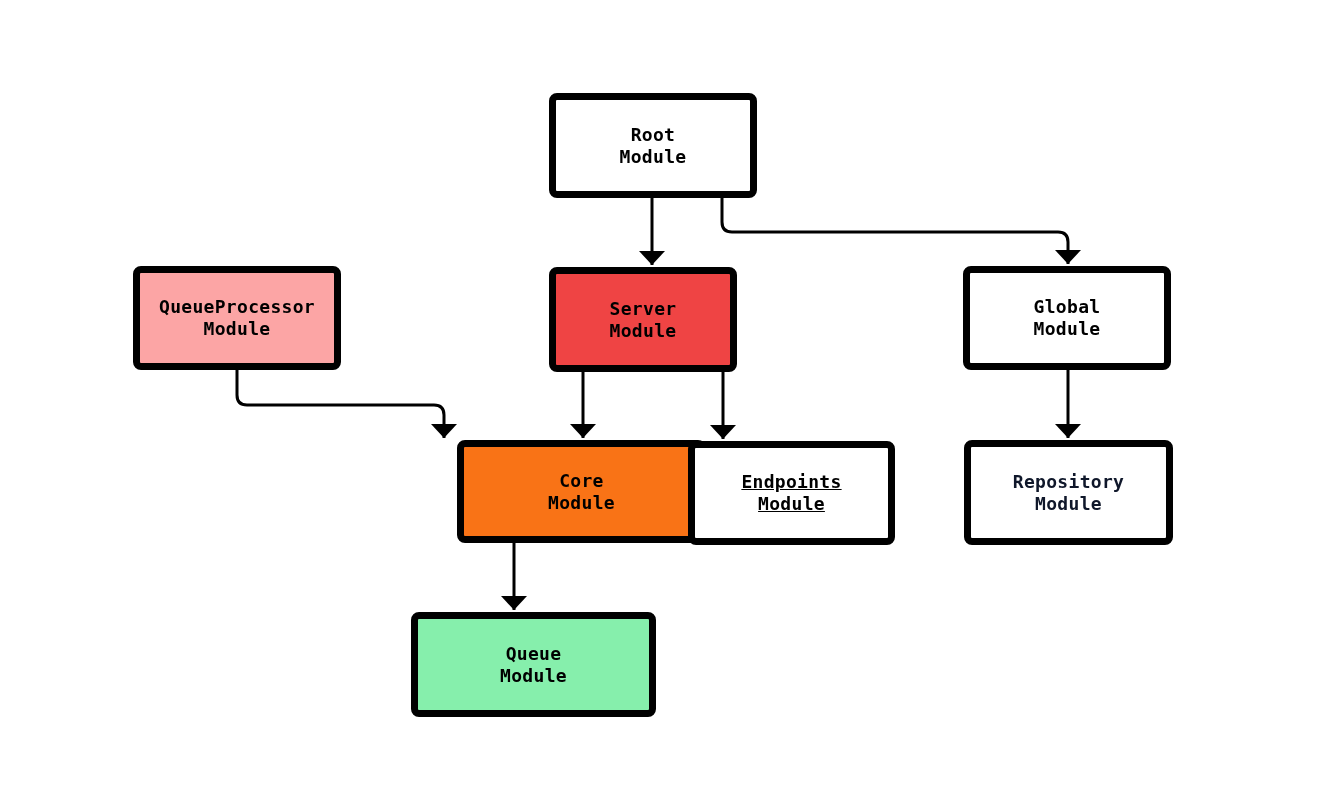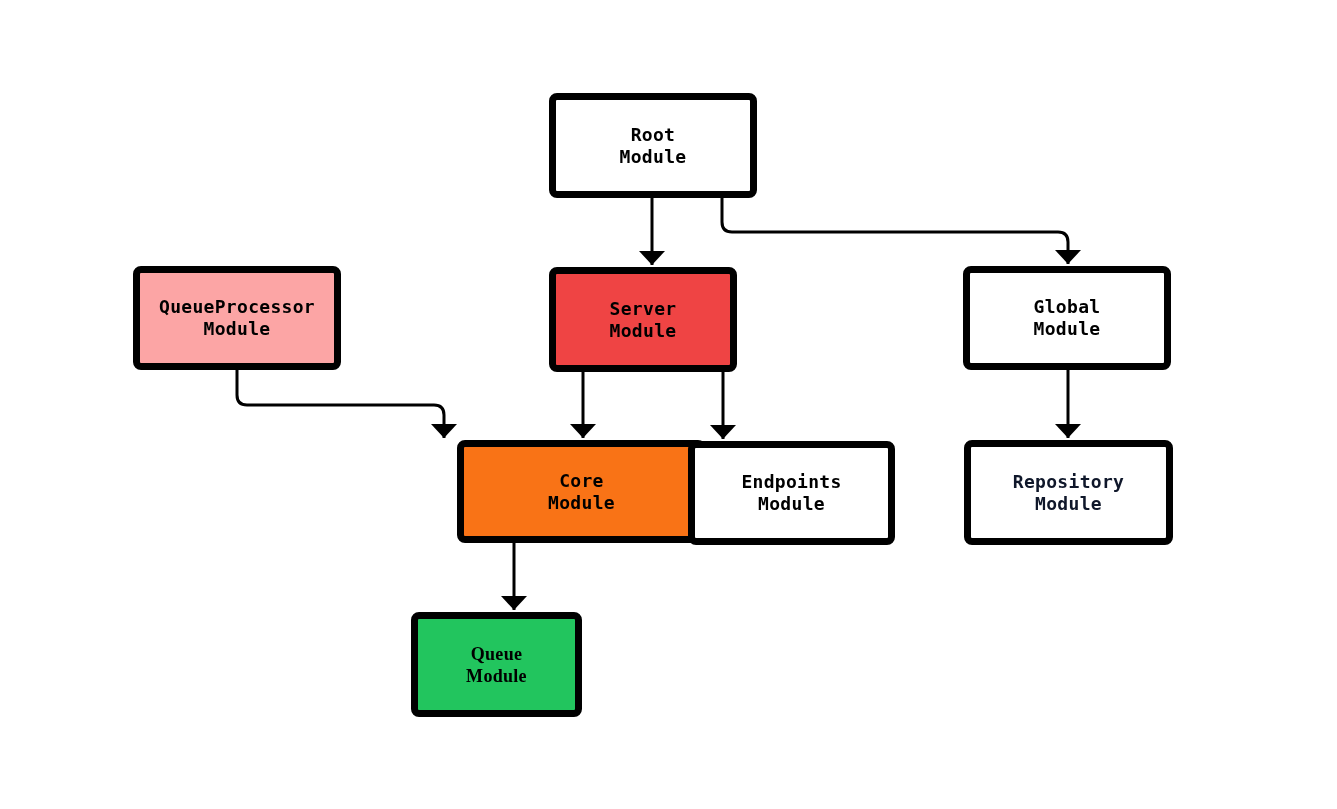--- a/index.html
+++ b/index.html
@@ -80,26 +80,26 @@
 Module</span>
       </div>
       <div class="node" style="left: 963px; top: 266px; width: 208px; height: 104px; background: rgb(255, 255, 255); border-color: rgb(0, 0, 0);">
         <span class="node-label" style="color: rgb(0, 0, 0);">Global
 Module</span>
       </div>
       <div class="node" style="left: 411px; top: 440px; width: 249px; height: 103px; background: #f97316; border-color: rgb(0, 0, 0); margin-left: 46px;">
         <span class="node-label" style="color: rgb(0, 0, 0);">Core
 Module</span>
       </div>
-      <div class="node" style="left: 688px; top: 441px; width: 207px; height: 104px; background: rgb(255, 255, 255); border-color: rgb(0, 0, 0);">
+      <div class="node" style="left: 688px; top: 441px; width: 207px; height: 104px; background: rgb(255, 255, 255); border-color: rgb(0, 0, 0); text-decoration: underline;">
         <span class="node-label" style="color: rgb(0, 0, 0);">Endpoints
 Module</span>
       </div>
       <div class="node" style="left: 964px; top: 440px; width: 209px; height: 105px; background: rgb(255, 255, 255); border-color: rgb(0, 0, 0);">
         <span class="node-label" style="color: #0f172a;">Repository
 Module</span>
       </div>
-      <div class="node" style="left: 411px; top: 612px; width: 171px; height: 105px; background: #22c55e; border-color: rgb(0, 0, 0); font-family: Liberation Serif, serif;">
+      <div class="node" style="left: 411px; top: 612px; width: 245px; height: 105px; background: #86efac; border-color: rgb(0, 0, 0);">
         <span class="node-label" style="color: rgb(0, 0, 0);">Queue
 Module</span>
       </div>
     </div>
 </div>
 
 </body></html>

